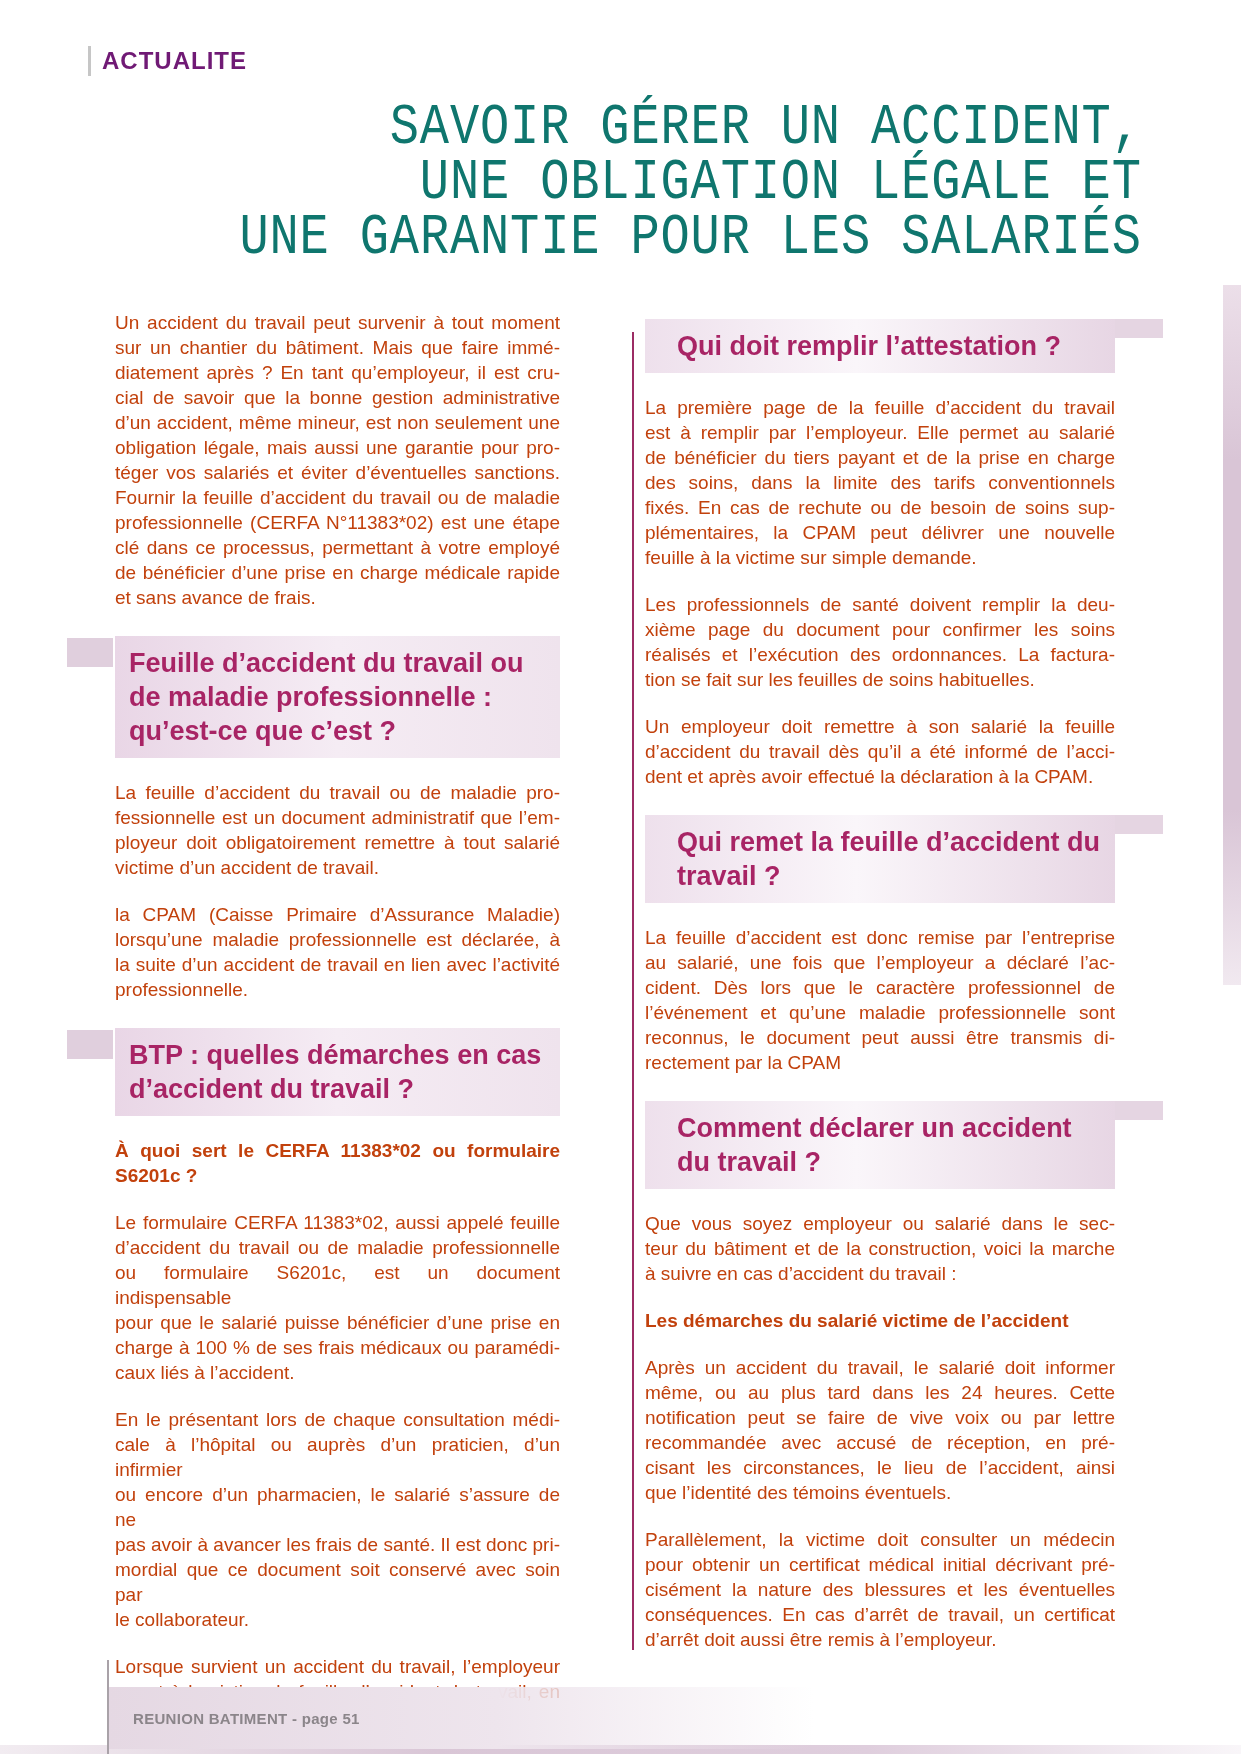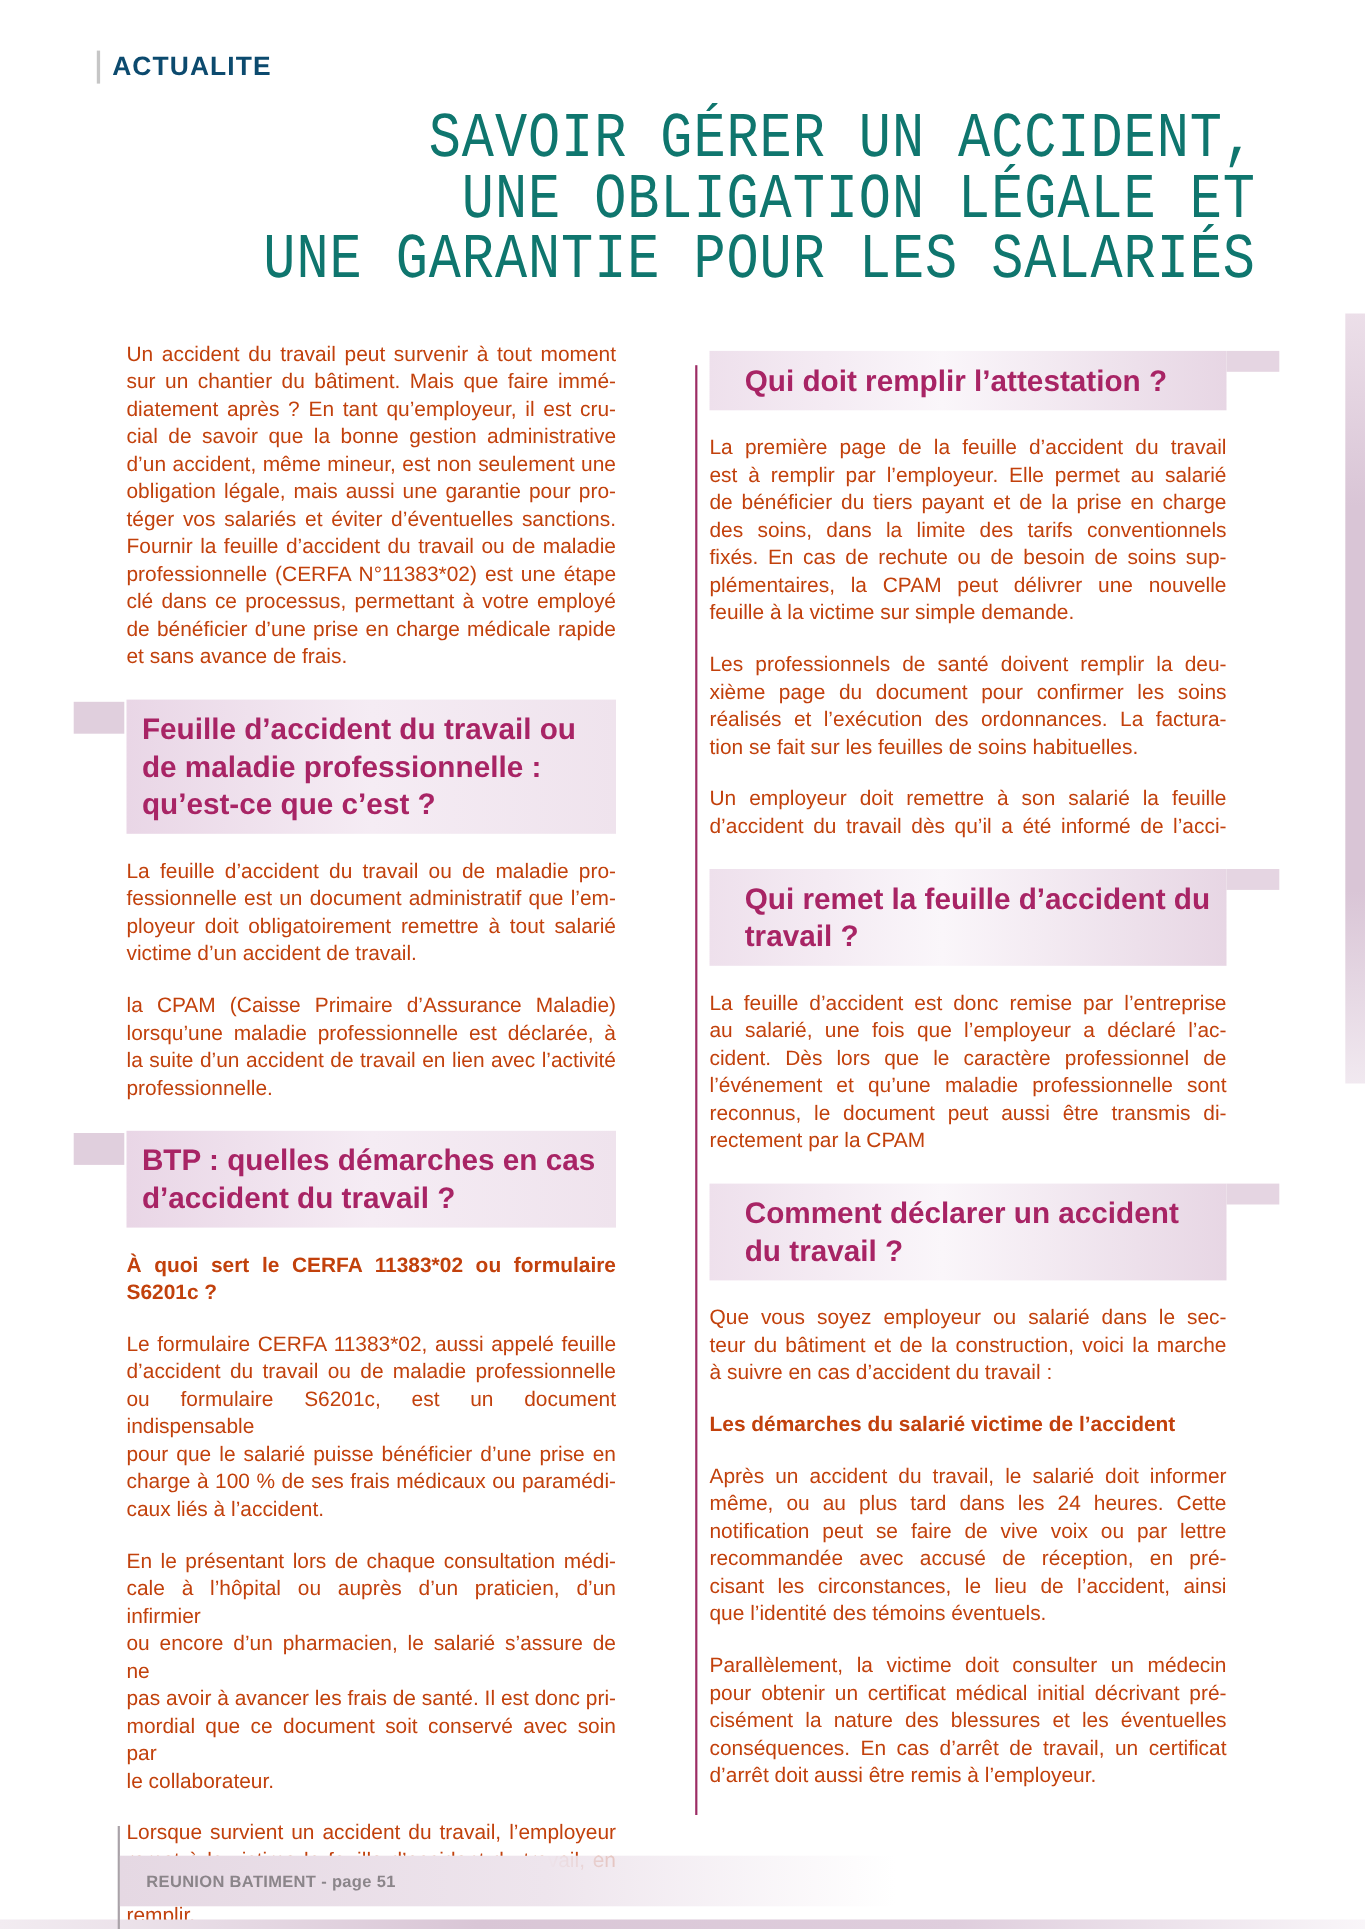--- a/index.html
+++ b/index.html
@@ -3,21 +3,21 @@
 <meta charset="utf-8">
 <style>
   html,body { margin:0; padding:0; background:#ffffff; }
   .page {
     position:relative; width:1241px; height:1754px; background:#ffffff;
     font-family:"Liberation Sans", sans-serif; overflow:hidden;
   }
   
   .kicker { position:absolute; left:88px; top:46px; display:flex; align-items:center; gap:11px; }
   .kicker-bar { width:3px; height:30px; background:#c6c6c6; }
-  .kicker-label { font-size:24px; font-weight:bold; color:#0c4a6e; letter-spacing:1px; }
+  .kicker-label { font-size:24px; font-weight:bold; color:#701a75; letter-spacing:1px; }
   
   .title { position:absolute; left:0; right:0; top:100px; text-align:right; color:#0f766e;font-family:Liberation Mono, monospace; }
   .title-line {
     font-size:58px; line-height:55px; font-weight:400; letter-spacing:1px;
     transform:scaleX(0.84); transform-origin:center; white-space:nowrap;
   }
   
   .col { position:absolute; }
   .col-left  { left:115px; width:445px; top:310px; }
   .col-right { left:645px; width:470px; top:319px; }
@@ -39,21 +39,21 @@
     position:absolute; left:1223px; top:285px; width:18px; height:700px;
     background:linear-gradient(180deg,#ecdfe9 0%,#d9c5d6 25%,#d9c5d6 75%,#f1e9f0 100%);
   }
   .bottom-bar {
     position:absolute; left:0; top:1745px; width:1241px; height:9px;
     background:linear-gradient(90deg,#f2ecf1 0%,#d9c6d6 35%,#dfcedd 70%,#f9f6f9 100%);
   }
   
   .footer-line { position:absolute; left:107px; top:1660px; width:2px; height:94px; background:#a9a2a8; }
   .footer-bar {
-    position:absolute; left:109px; top:1687px; width:705px; height:46px;
+    position:absolute; left:109px; top:1687px; width:705px; height:62px;
     background:linear-gradient(90deg,#e5d8e3 0%,#eee5ed 55%,rgba(255,255,255,0) 100%);
     display:flex; align-items:center;
   }
   .footer-text { font-size:15px; font-weight:bold; color:#8b858a; padding-left:24px; letter-spacing:0.3px; }
 </style>
 </head>
 <body>
 
 <div class="page">
 
@@ -145,20 +145,21 @@
       </div>
       <div class="block paragraph">
         <div class="line j">Les professionnels de santé doivent remplir la deu-</div>
         <div class="line j">xième page du document pour confirmer les soins</div>
         <div class="line j">réalisés et l’exécution des ordonnances. La factura-</div>
         <div class="line">tion se fait sur les feuilles de soins habituelles.</div>
       </div>
       <div class="block paragraph">
         <div class="line j">Un employeur doit remettre à son salarié la feuille</div>
         <div class="line j">d’accident du travail dès qu’il a été informé de l’acci-</div>
+        <div class="line">dent et après avoir effectué la déclaration à la CPAM.</div>
       </div>
       <div class="block heading">
         <div class="line">Qui remet la feuille d’accident du</div>
         <div class="line">travail ?</div>
       </div>
       <div class="block paragraph">
         <div class="line j">La feuille d’accident est donc remise par l’entreprise</div>
         <div class="line j">au salarié, une fois que l’employeur a déclaré l’ac-</div>
         <div class="line j">cident. Dès lors que le caractère professionnel de</div>
         <div class="line j">l’événement et qu’une maladie professionnelle sont</div>

